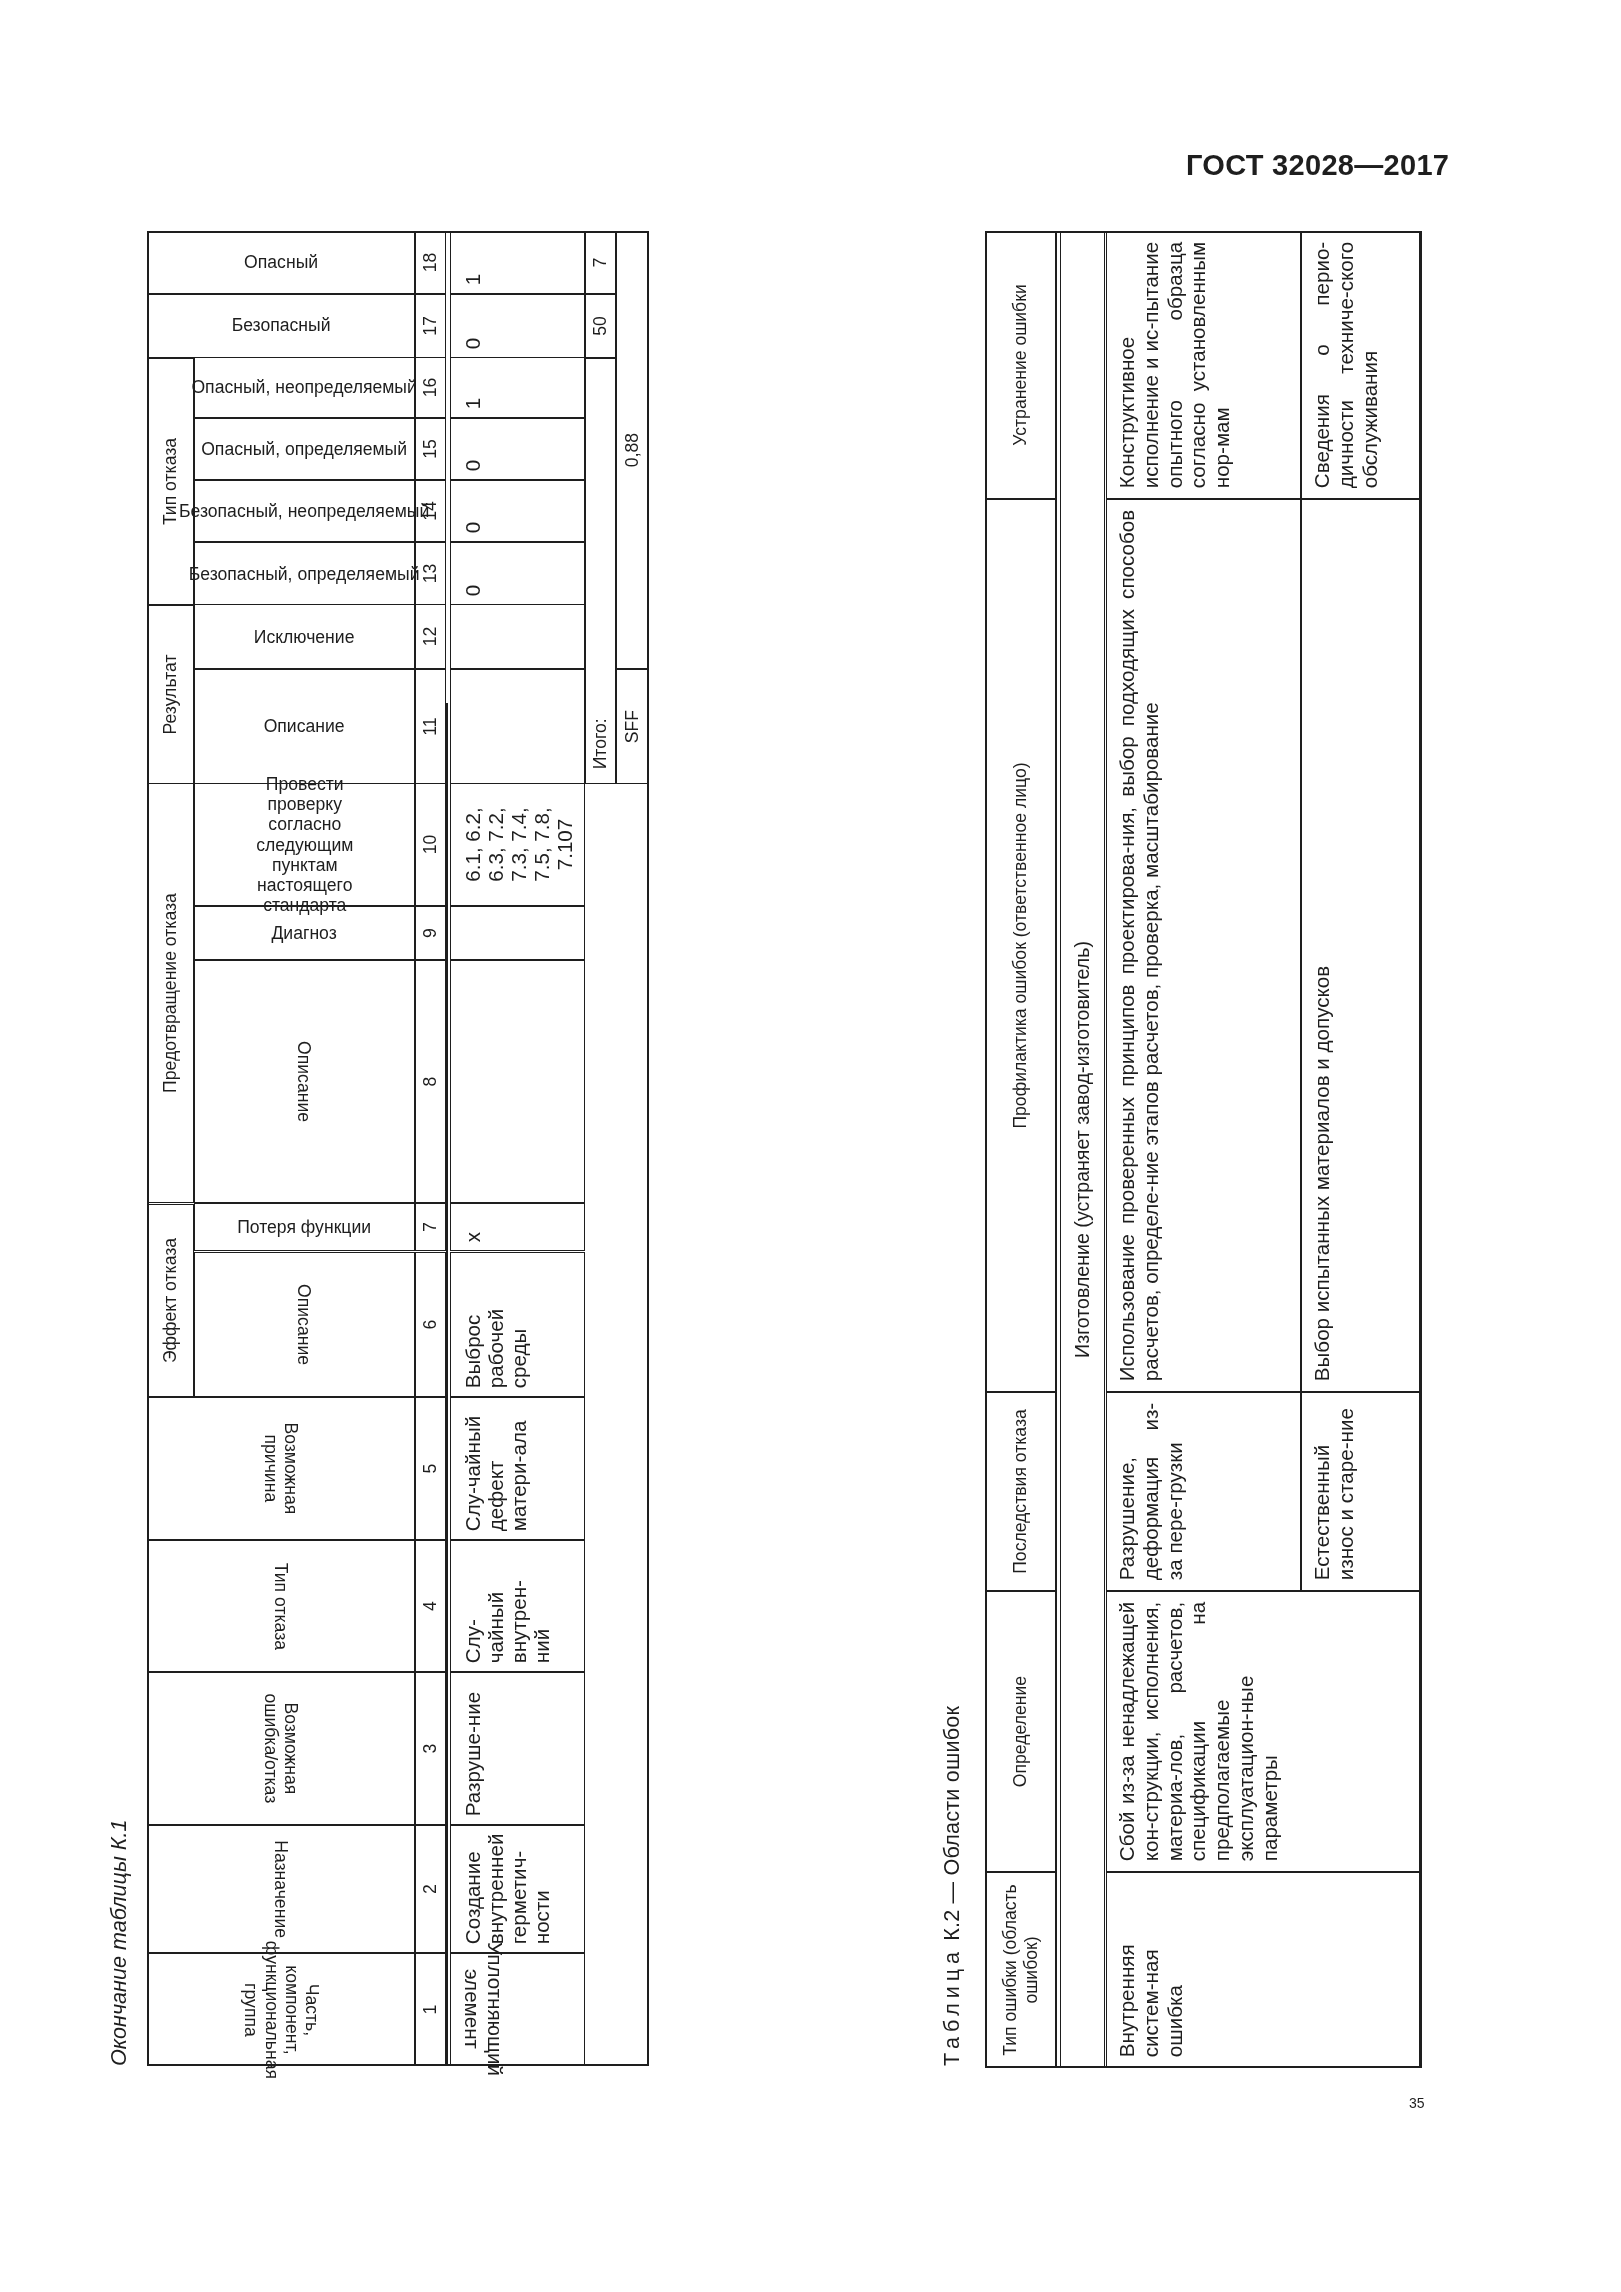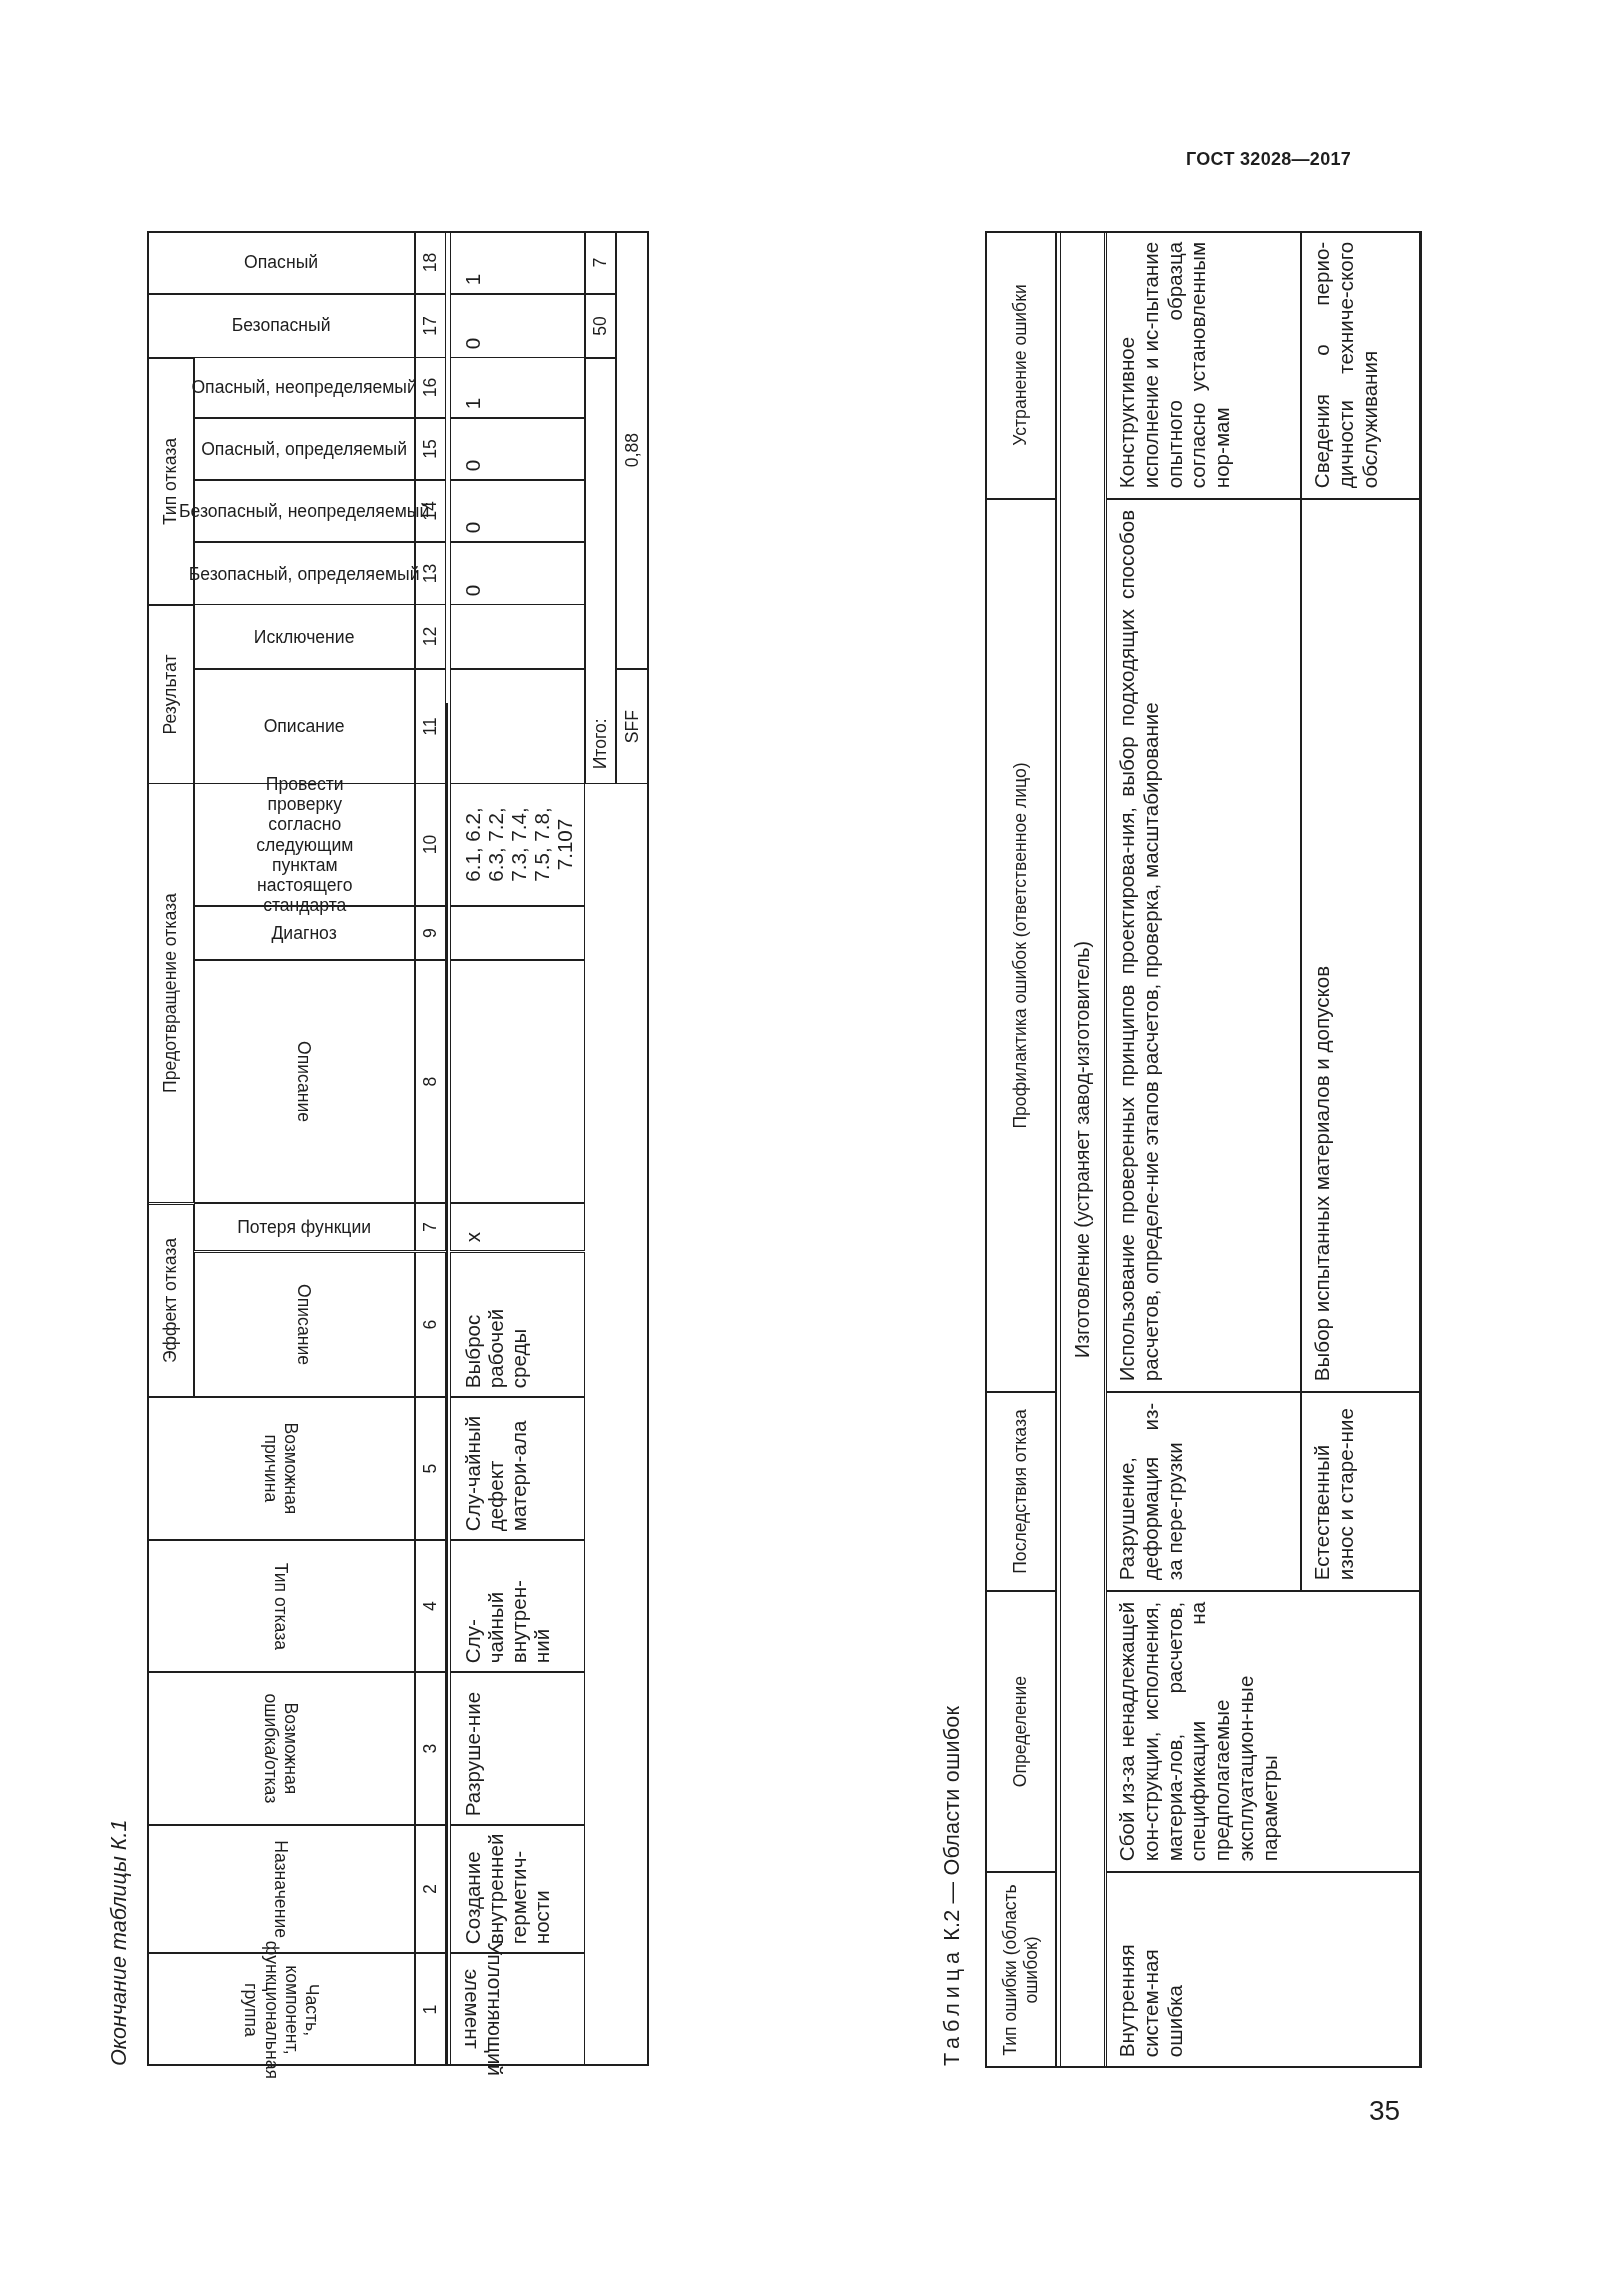--- a/index.html
+++ b/index.html
@@ -1,20 +1,20 @@
 <!DOCTYPE html>
 <html><head>
 <meta charset="utf-8">
 <style>
   html, body { margin:0; padding:0; }
   body { width:1621px; height:2293px; position:relative; background:#ffffff; overflow:hidden;
          font-family:"Liberation Sans", sans-serif; color:#1e1e1e; }
   .abs { position:absolute; }
-  .std-title { left:1186px; top:149px; font-size:18px; font-weight:bold; letter-spacing:0.3px; }
-  .page-num { left:1369px; top:2095px; font-size:28px; }
+  .std-title { left:1186px; top:149px; font-size:29px; font-weight:bold; letter-spacing:0.3px; }
+  .page-num { left:1409px; top:2095px; font-size:14px; }
 
   
   .rot { position:absolute; transform-origin:0 0; transform:rotate(-90deg); }
 
   .cap-k1 { font-style:italic; font-size:21.6px; white-space:nowrap; }
   .cap-k2 { font-size:21.6px; white-space:nowrap; letter-spacing:0.2px; }
   .cap-k2 .spaced { letter-spacing:4.9px; }
 
   .cell { position:absolute; box-sizing:border-box; display:flex; align-items:center; justify-content:center;
           text-align:center; font-size:18.6px; line-height:1.15; padding:2.9px 5.9px; }

